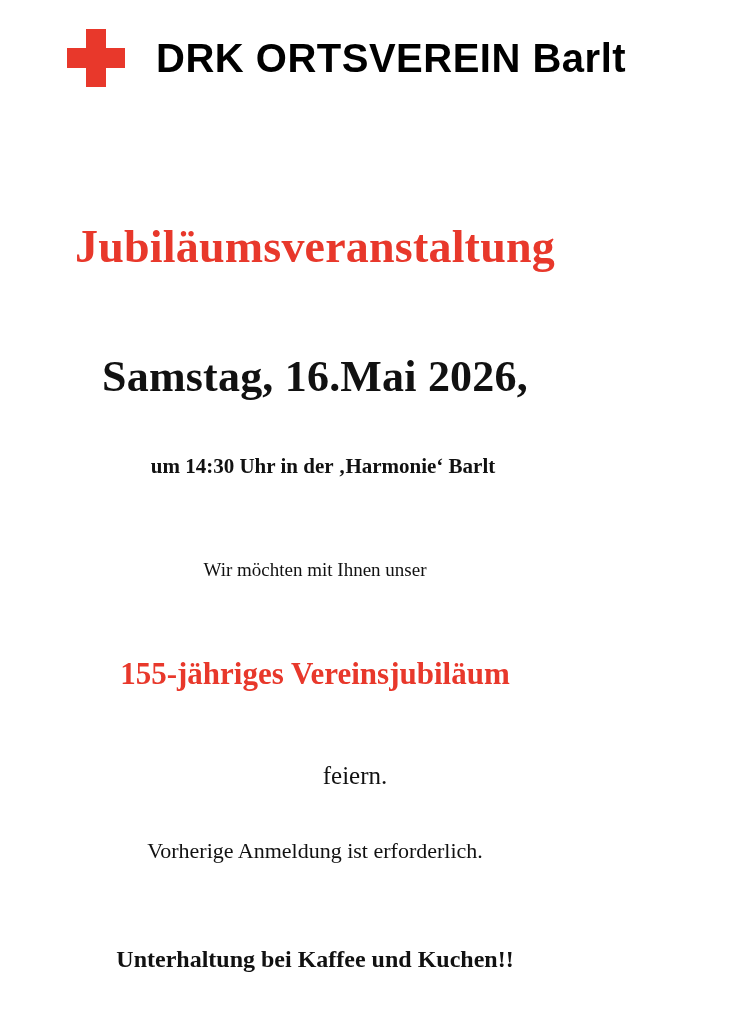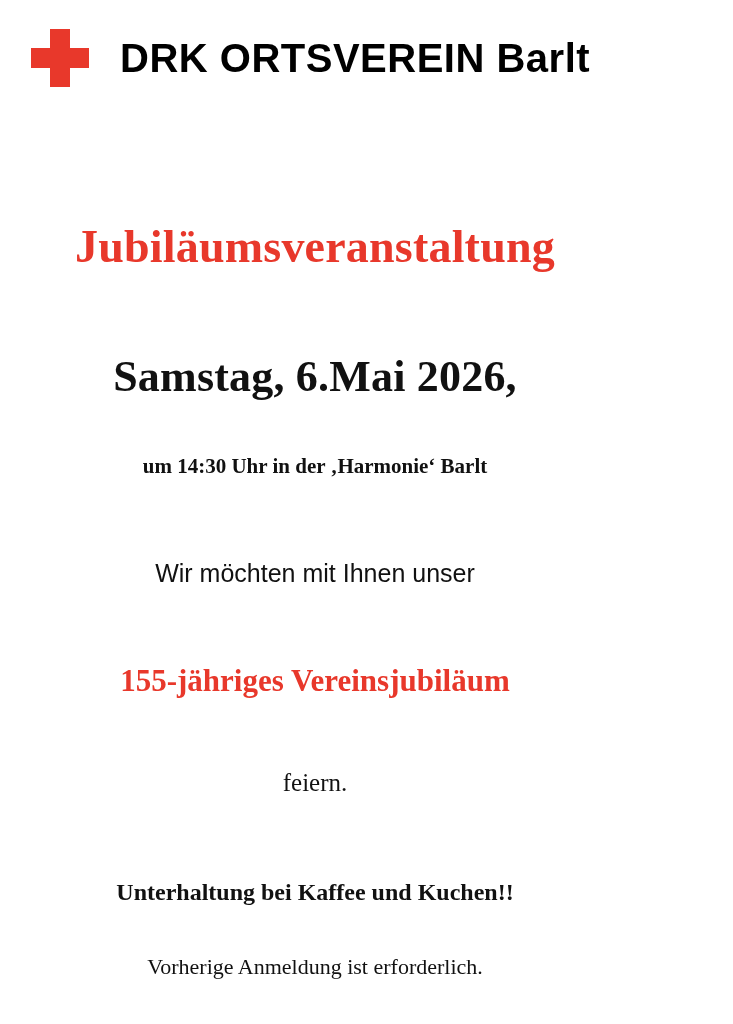--- a/index.html
+++ b/index.html
@@ -23,20 +23,21 @@
 
   
   .header {
     position: absolute;
     top: 18px;
     left: 0;
     width: 666px;
     height: 80px;
     display: flex;
     align-items: center;
+    padding-left: 36px;
   }
   .logo-wrap {
     width: 120px;
     display: flex;
     justify-content: center;
     align-items: center;
   }
   .cross {
     position: relative;
     width: 58px;
@@ -95,39 +96,41 @@
     color: #111111;
     margin-top: 78px;
     letter-spacing: 0.2px;
   }
   .time-line {
     font-family: "Liberation Serif", serif;
     font-weight: bold;
     font-size: 21px;
     color: #111111;
     margin-top: 52px;
+    padding-left: 8px;
   }
   .intro-line {
-    font-family: Liberation Sans, sans-serif;
-    font-size: 25px;
+    font-family: Liberation Serif, serif;
+    font-size: 19px;
     color: #111111;
     margin-top: 80px;
   }
   .highlight-line {
     font-family: "Liberation Serif", serif;
     font-weight: bold;
     font-size: 31px;
     color: #e8382b;
     margin-top: 75px;
   }
   .closing-line {
     font-family: "Liberation Serif", serif;
     font-size: 25px;
     color: #111111;
     margin-top: 70px;
+    padding-left: 40px;
   }
   .entertainment-line {
     font-family: "Liberation Serif", serif;
     font-weight: bold;
     font-size: 24px;
     color: #111111;
     margin-top: 82px;
   }
   .registration-line {
     font-family: "Liberation Serif", serif;
@@ -147,28 +150,28 @@
         <div class="bar-h"></div>
         <div class="bar-v"></div>
       </div>
     </div>
     <div class="header-title">DRK ORTSVEREIN Barlt</div>
   </div>
 
   <div class="content">
     <div class="line title-main">Jubiläumsveranstaltung</div>
 
-    <div class="line date-line">Samstag, 6.Mai 2026,</div>
+    <div class="line date-line">Samstag, 16.Mai 2026,</div>
 
     <div class="line time-line">um 14:30 Uhr in der ‚Harmonie‘ Barlt</div>
 
     <div class="line intro-line">Wir möchten mit Ihnen unser</div>
 
     <div class="line highlight-line">155-jähriges Vereinsjubiläum</div>
 
     <div class="line closing-line">feiern.</div>
 
+    <div class="line registration-line">Vorherige Anmeldung ist erforderlich.</div>
+
     <div class="line entertainment-line">Unterhaltung bei Kaffee und Kuchen!!</div>
-
-    <div class="line registration-line">Vorherige Anmeldung ist erforderlich.</div>
   </div>
 
 </div>
 
 </body></html>

